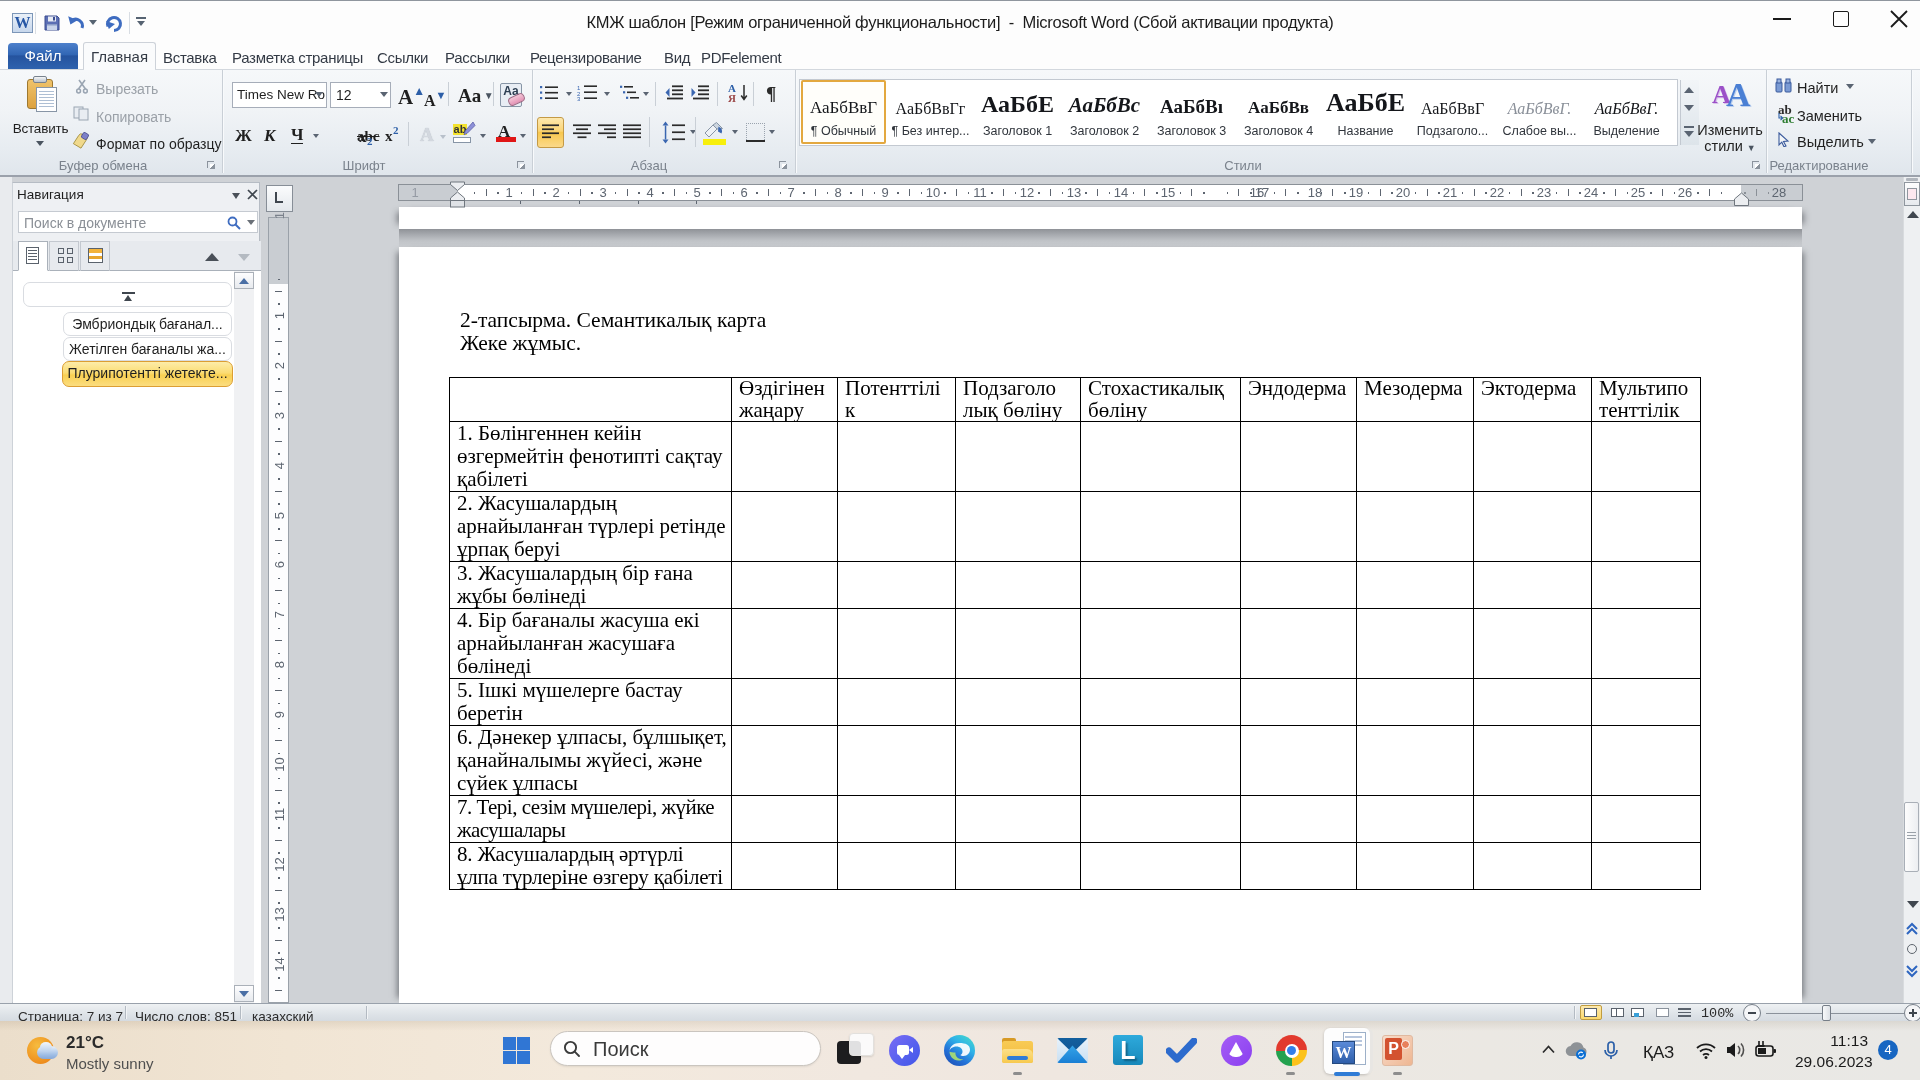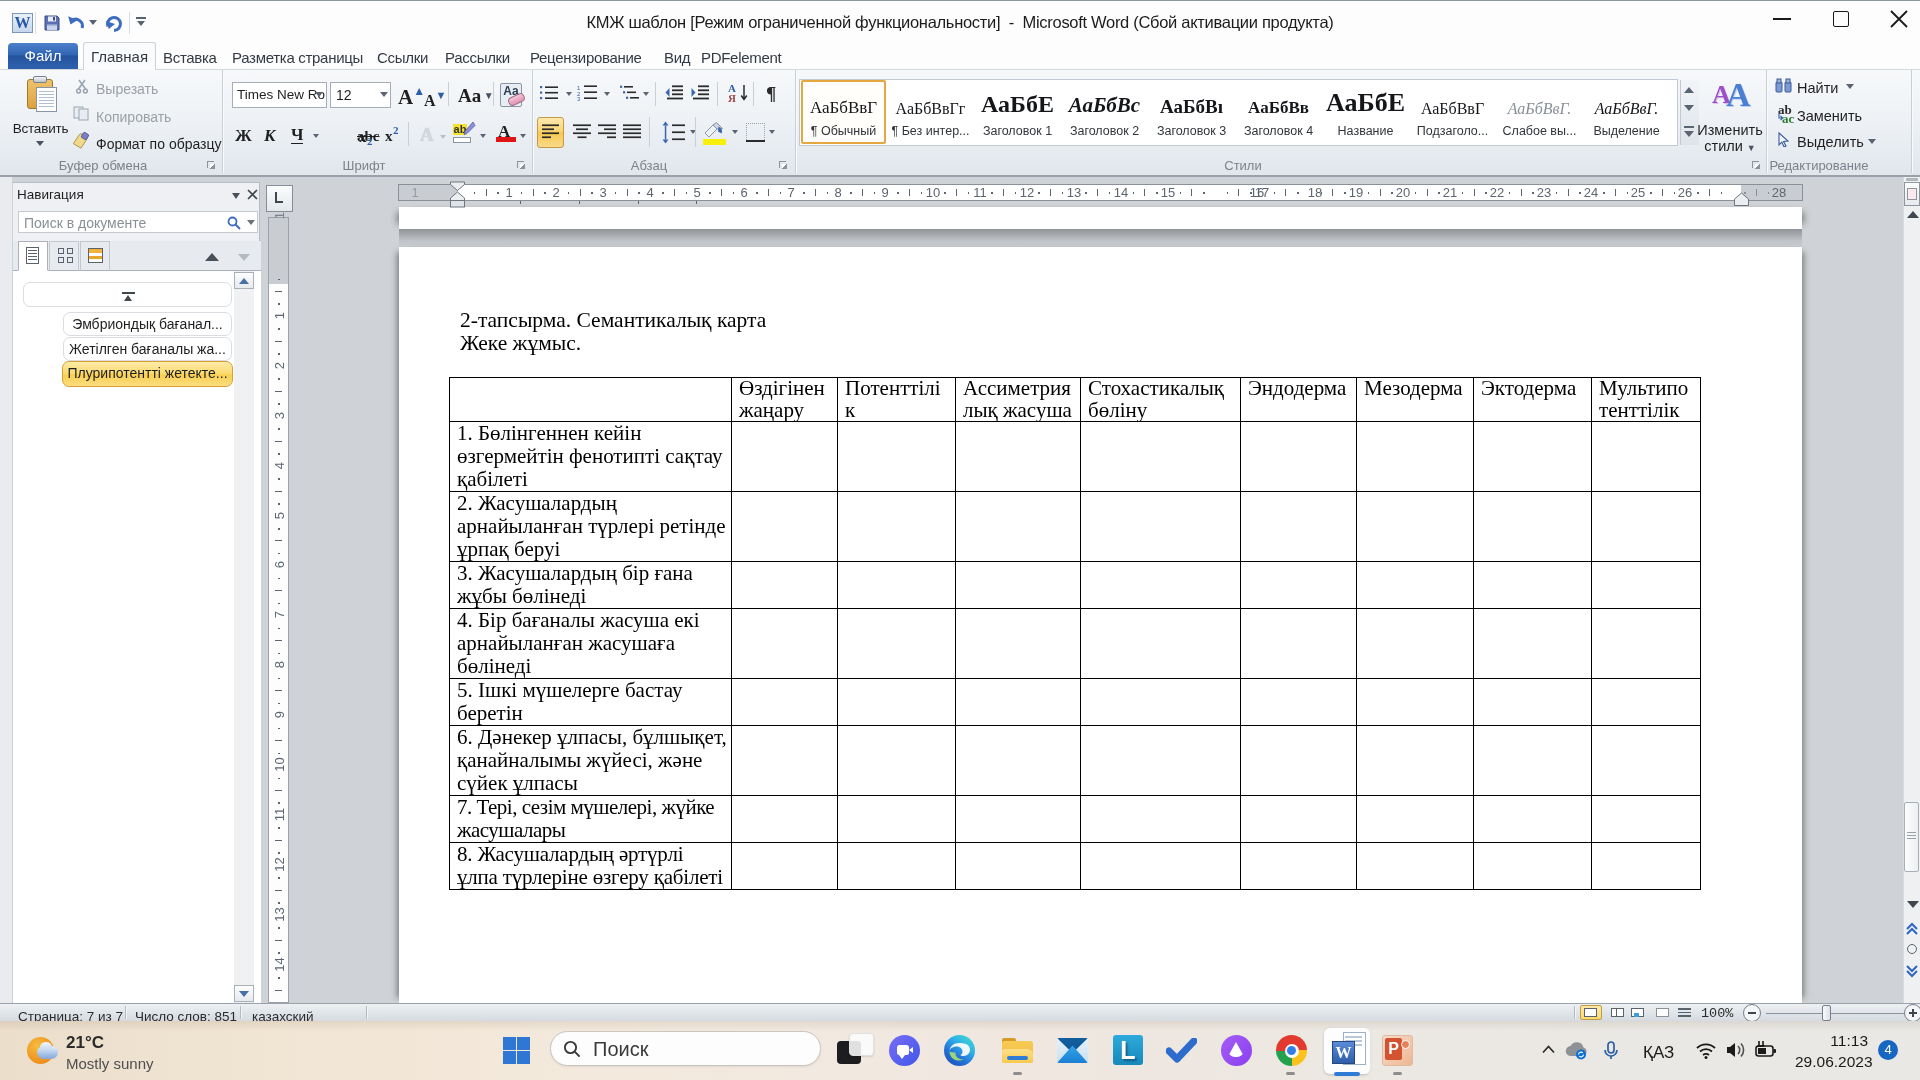--- a/index.html
+++ b/index.html
@@ -354,21 +354,21 @@
         <col style="width:116px">
         <col style="width:117px">
         <col style="width:118px">
         <col style="width:109px">
       </colgroup>
    <tbody>
         <tr style="height:43px;">
           <td></td>
           <td>Өздігінен жаңару</td>
           <td>Потенттілі к</td>
-          <td>Ассиметрия лық жасуша</td>
+          <td>Подзаголо лық бөліну</td>
           <td>Стохастикалық бөліну</td>
           <td>Эндодерма</td>
           <td>Мезодерма</td>
           <td>Эктодерма</td>
           <td>Мультипо тенттілік</td>
         </tr>
    <tr style="height:69px;">
           <td>1. Бөлінгеннен кейін өзгермейтін фенотипті сақтау қабілеті</td>
           <td></td>
           <td></td>

